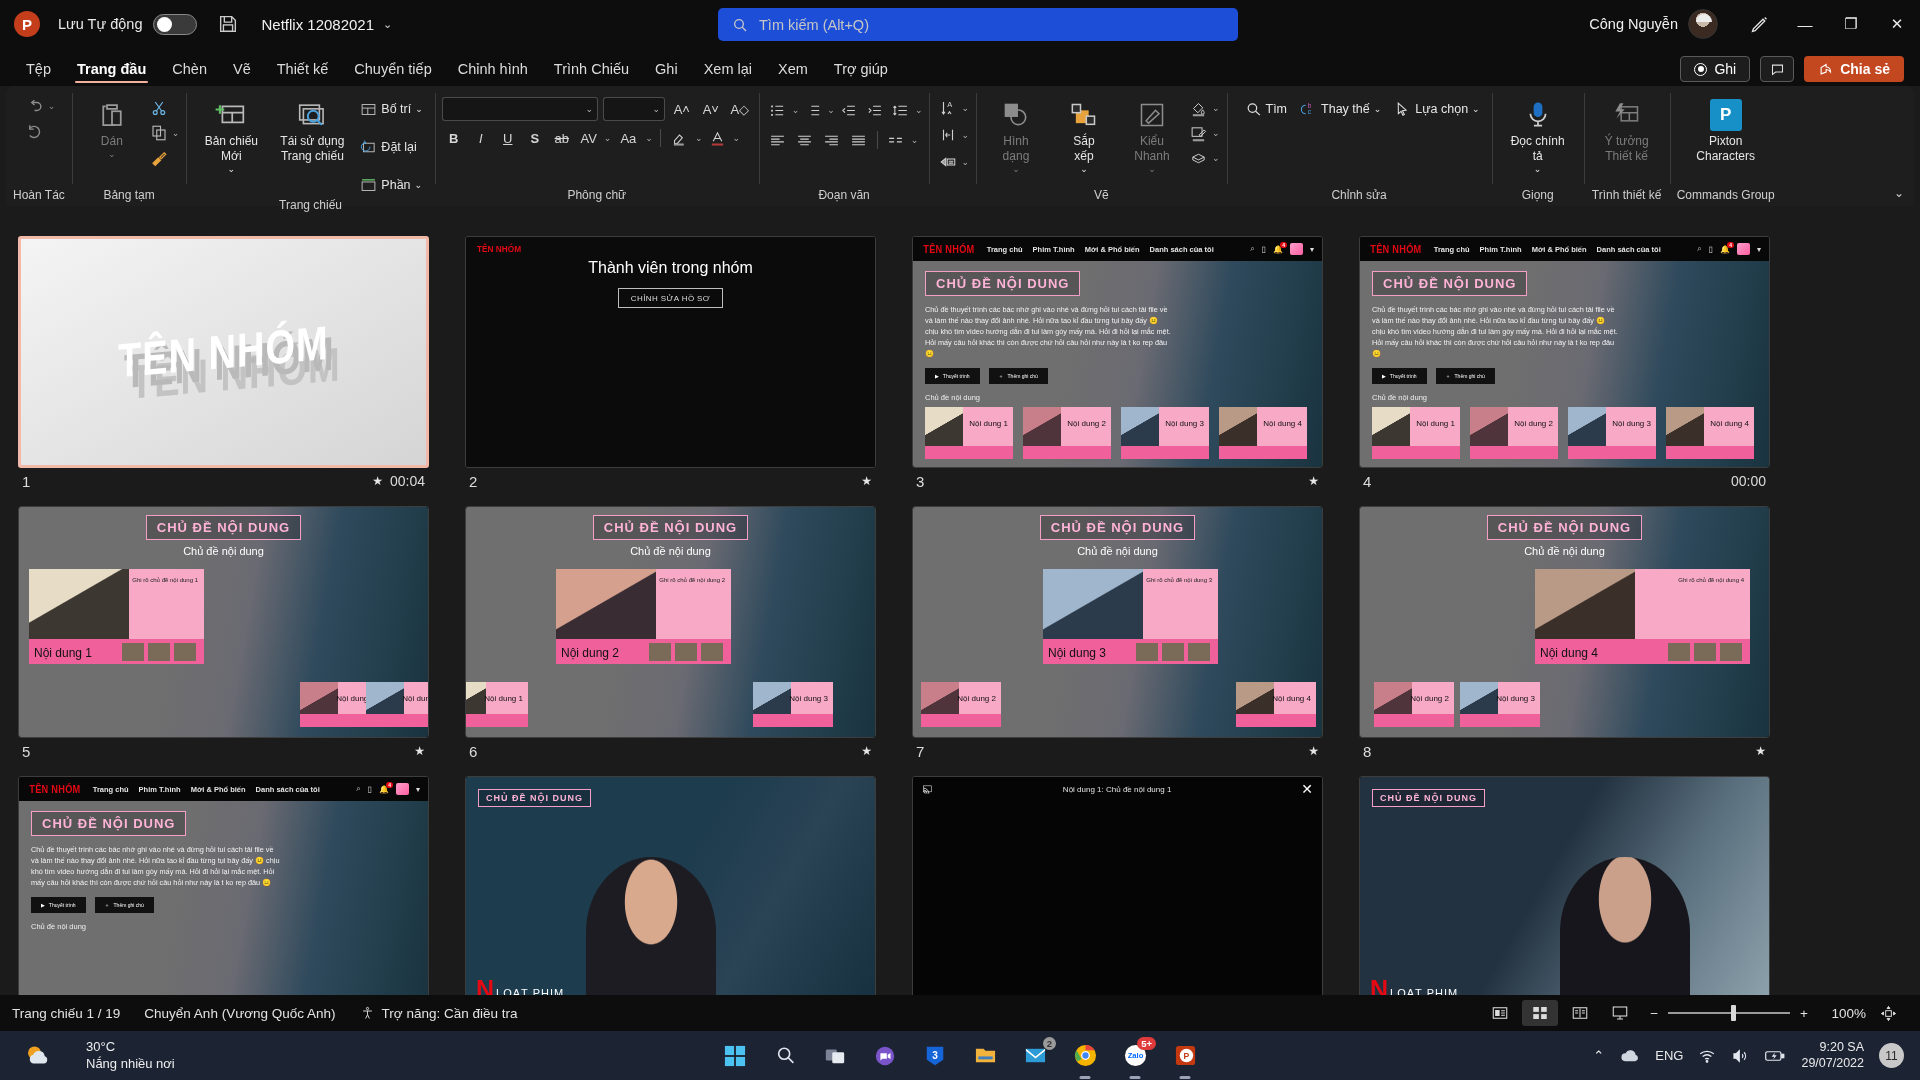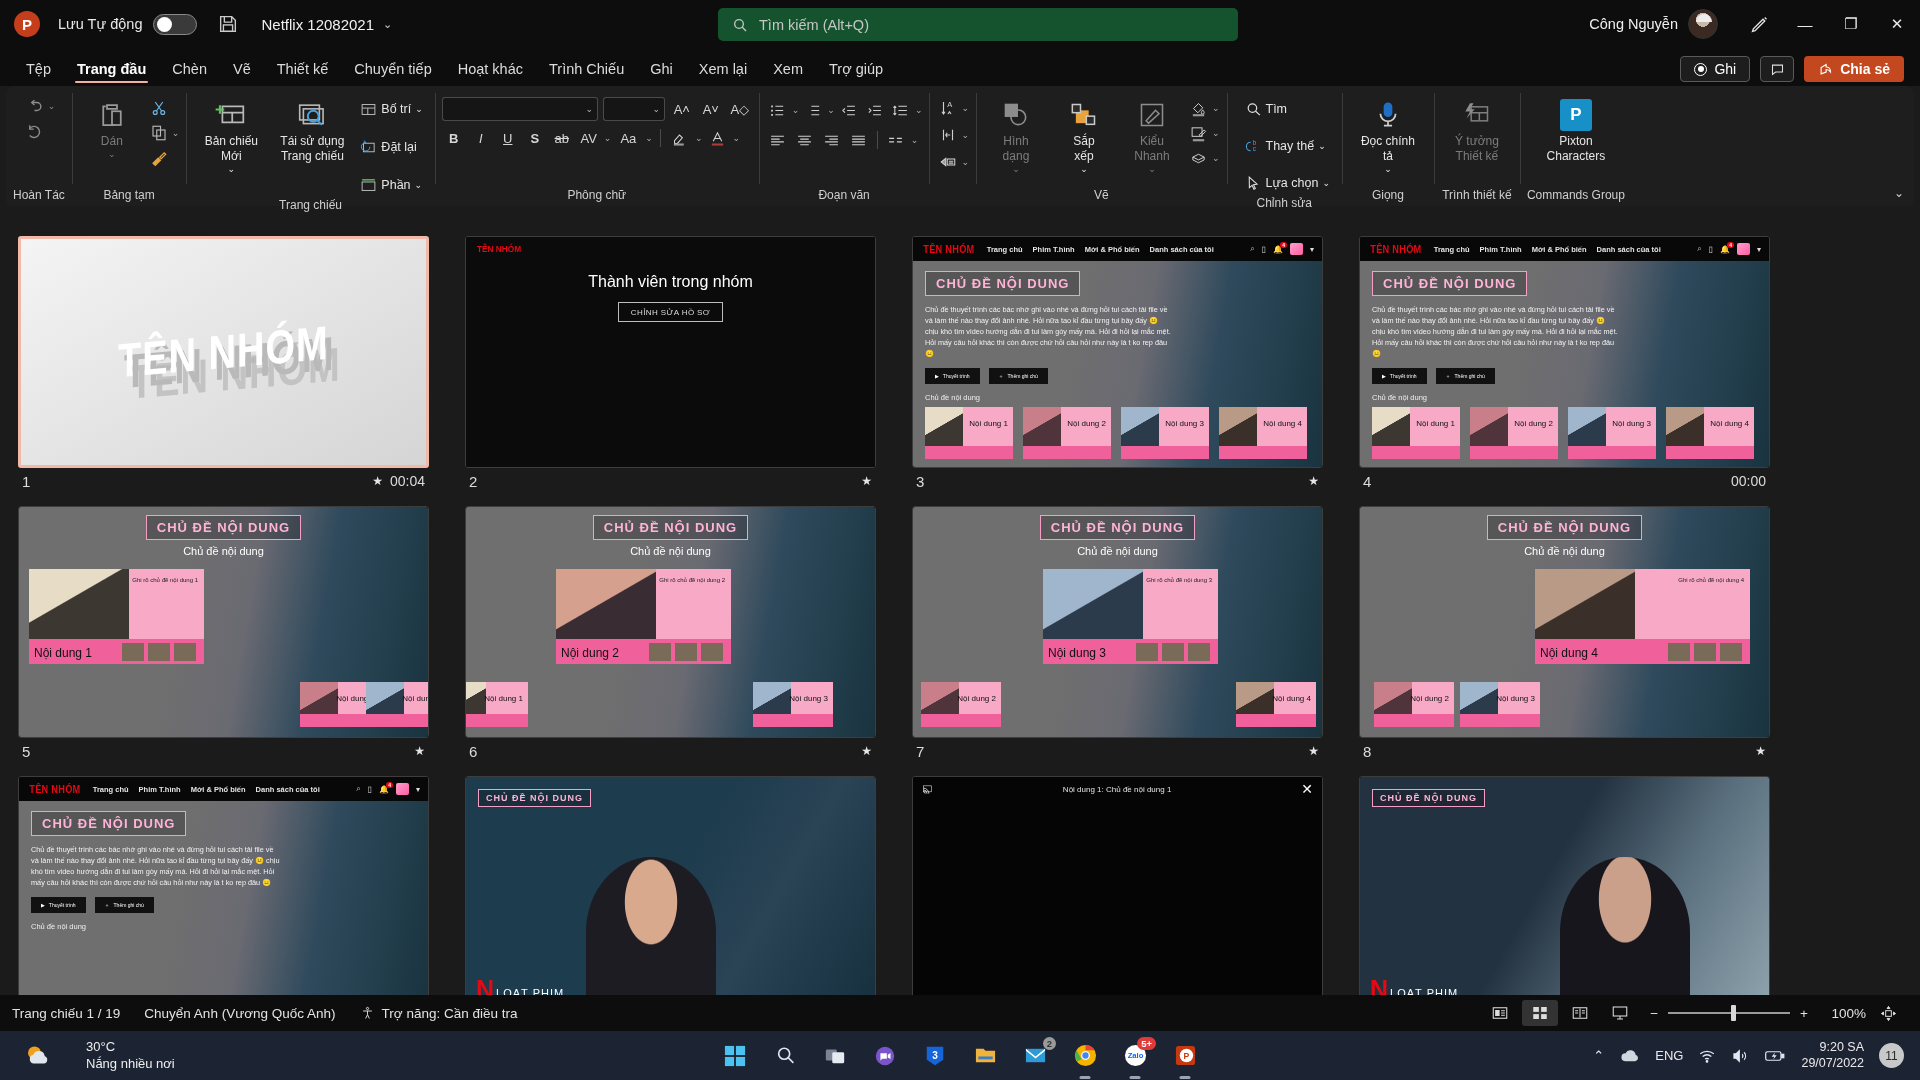--- a/index.html
+++ b/index.html
@@ -14,21 +14,21 @@
   .titlebar{height:48px;background:#0d0d0d;display:flex;align-items:center;position:relative;}
   .pp-logo{width:26px;height:26px;border-radius:50%;background:#c43e1c;margin-left:14px;
            display:flex;align-items:center;justify-content:center;font-weight:bold;color:#fff;font-size:15px;}
   .autosave-label{margin-left:18px;font-size:14.5px;color:#e8e8e8;}
   .toggle{width:44px;height:21px;border-radius:11px;background:#3a3a3a;border:1px solid #8a8a8a;
           margin-left:11px;position:relative;}
   .toggle .knob{width:15px;height:15px;border-radius:50%;background:#fff;position:absolute;top:2px;left:3px;}
   .save-icon{margin-left:20px;width:22px;height:22px;opacity:.92;}
   .doc-title{margin-left:22px;font-size:15px;color:#f0f0f0;display:flex;align-items:center;gap:9px;}
   .caret{font-size:11px;opacity:.85;}
-  .searchbox{position:absolute;left:718px;top:8px;width:520px;height:33px;background:#14532d;
+  .searchbox{position:absolute;left:718px;top:8px;width:520px;height:33px;background:#1d4ed8;
              border-radius:5px;display:flex;align-items:center;padding-left:14px;gap:11px;color:#c6c6c6;font-size:14.5px;}
   .tb-right{margin-left:auto;display:flex;align-items:center;height:100%;}
   .user-name{font-size:14.5px;color:#f0f0f0;}
   .avatar{width:30px;height:30px;border-radius:50%;margin-left:10px;
           background:radial-gradient(circle at 50% 35%,#c9b9a8 0 30%,#3a2a22 31% 100%);
           border:1px solid #333;overflow:hidden;position:relative;}
   .avatar::after{content:"";position:absolute;left:7px;top:4px;width:16px;height:8px;border-radius:8px 8px 0 0;background:#ededed;}
   .pen-btn{width:46px;height:48px;display:flex;align-items:center;justify-content:center;margin-left:18px;}
   .wbtn{width:46px;height:48px;display:flex;align-items:center;justify-content:center;font-size:15px;color:#eaeaea;}
 
@@ -92,21 +92,21 @@
           font-family:"Liberation Sans Narrow","Liberation Sans",sans-serif;transform:scaleX(.92);}
   .nfnav{display:flex;gap:10px;font-size:7.5px;color:#e5e5e5;font-weight:bold;}
   .nfright{margin-left:auto;display:flex;align-items:center;gap:7px;font-size:8px;color:#ddd;}
   .nfbell{position:relative;}
   .nfbell b{position:absolute;top:-3px;right:-4px;background:#e50914;color:#fff;font-size:5px;
             border-radius:6px;padding:0 2px;}
   .nfav{width:13px;height:12px;border-radius:2px;background:linear-gradient(135deg,#ff9ecb,#ff5fa2);}
 
   .s2{width:100%;height:100%;background:#0b0b0b;position:relative;padding-top:6px;}
   .s2 .hd{position:absolute;left:9px;top:7px;color:#e50914;font-weight:bold;font-size:9px;transform:scaleX(.92);}
-  .s2 .ttl{text-align:center;font-size:16px;color:#fff;margin-top:30px;}
+  .s2 .ttl{text-align:center;font-size:16px;color:#fff;margin-top:16px;}
   .s2 .mem{display:flex;justify-content:center;gap:14px;margin-top:12px;}
   .s2 .card{width:62px;}
   .s2 .ph{width:62px;height:70px;border-radius:4px;}
   .s2 .nm{text-align:center;font-size:11px;color:#fff;margin-top:5px;letter-spacing:.5px;}
   .s2 .btn{margin:11px auto 0;width:105px;height:20px;border:1px solid #bdbdbd;color:#ddd;
            font-size:8px;display:flex;align-items:center;justify-content:center;letter-spacing:.4px;}
   .ph-lisa{background:linear-gradient(160deg,#2b6d8f 0 45%,#caa189 46% 100%);}
   .ph-jennie{background:linear-gradient(160deg,#8e2bd1 0 45%,#7a4a40 46% 100%);}
   .ph-rose{background:linear-gradient(160deg,#49c06b 0 40%,#e3c89c 41% 100%);}
   .ph-jisoo{background:linear-gradient(160deg,#e8b820 0 42%,#9d6b55 43% 100%);}
@@ -228,21 +228,21 @@
 </div>
 
 <div class="ribbonbar">
   <div class="tabs">
     <div class="tab">Tệp</div>
     <div class="tab active">Trang đầu</div>
     <div class="tab">Chèn</div>
     <div class="tab">Vẽ</div>
     <div class="tab">Thiết kế</div>
     <div class="tab">Chuyển tiếp</div>
-    <div class="tab">Hoạt khác</div>
+    <div class="tab">Chỉnh hình</div>
     <div class="tab">Trình Chiếu</div>
     <div class="tab">Ghi</div>
     <div class="tab">Xem lại</div>
     <div class="tab">Xem</div>
     <div class="tab">Trợ giúp</div>
   </div>
   <div class="rb-right">
     <div class="ghi-btn">
       <span class="ghi-dot">
           <i></i>
@@ -602,21 +602,21 @@
               </svg>
         </span>
             <span style="font-size:9px;color:#b0b0b0;">⌄</span>
           </div>
       </div>
     </div>
     <div class="grp-label">Vẽ</div>
   </div>
 
   <div class="grp">
-    <div class="grp-body" style="flex-direction:column;gap:11px;padding-top:5px;padding-left:6px;">
+    <div class="grp-body" style="flex-direction:row;gap:3px;padding-top:5px;padding-left:6px;">
       <div class="smbtn">
         <svg width="17" height="17" viewBox="0 0 24 24" fill="none" stroke="#e0e0e0" stroke-width="1.7">
             <circle cx="10.5" cy="10" r="6"></circle>
             <path d="M15 14.5L21 20"></path>
           </svg>
         <span>Tìm</span>
       </div>
       <div class="smbtn">
         <svg width="17" height="17" viewBox="0 0 24 24" fill="none" stroke="#4aa3e0" stroke-width="1.5">
             <path d="M8 6a6 6 0 100 12"></path>

